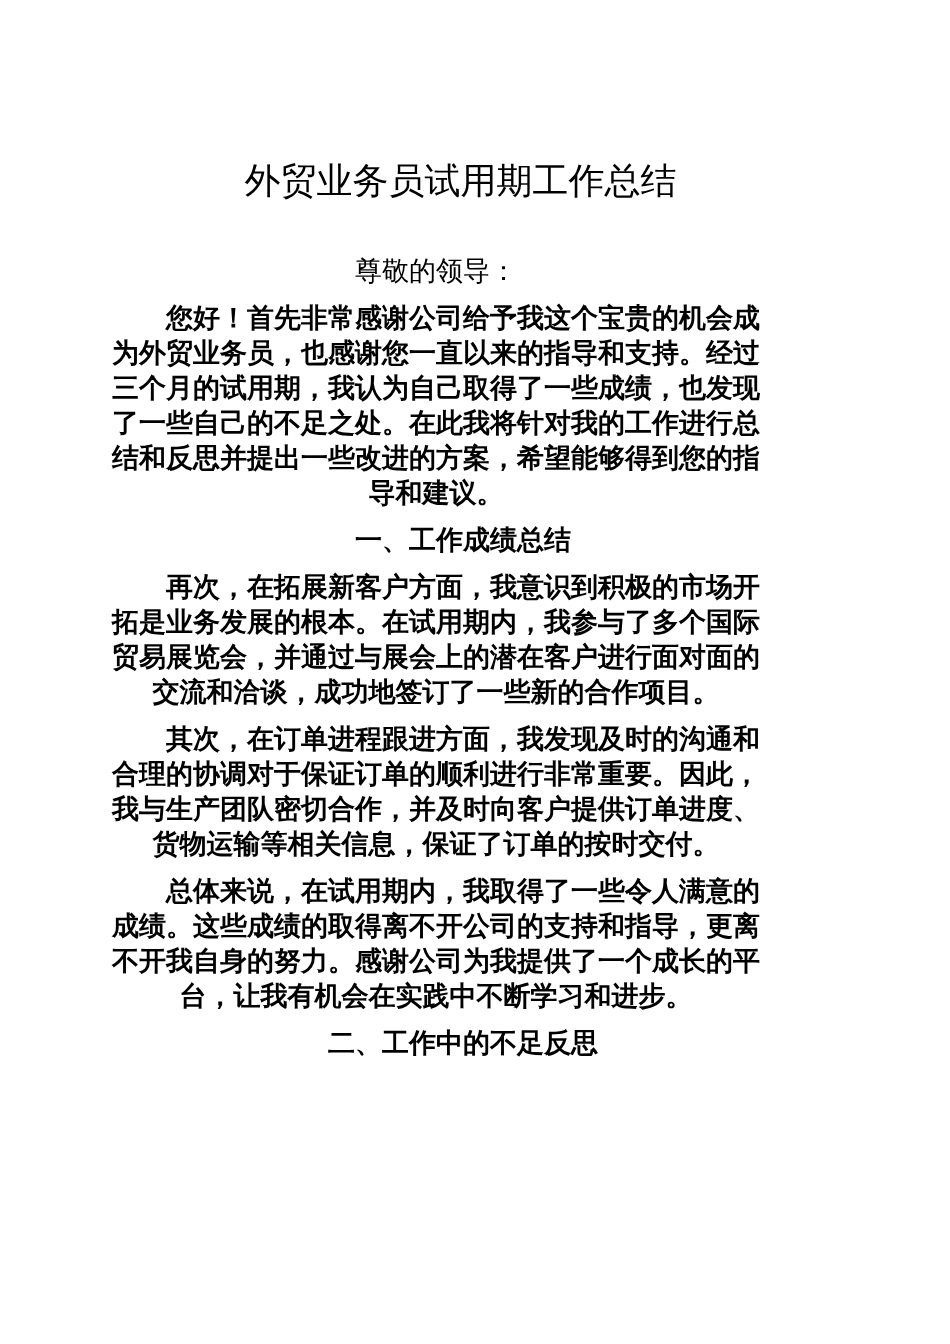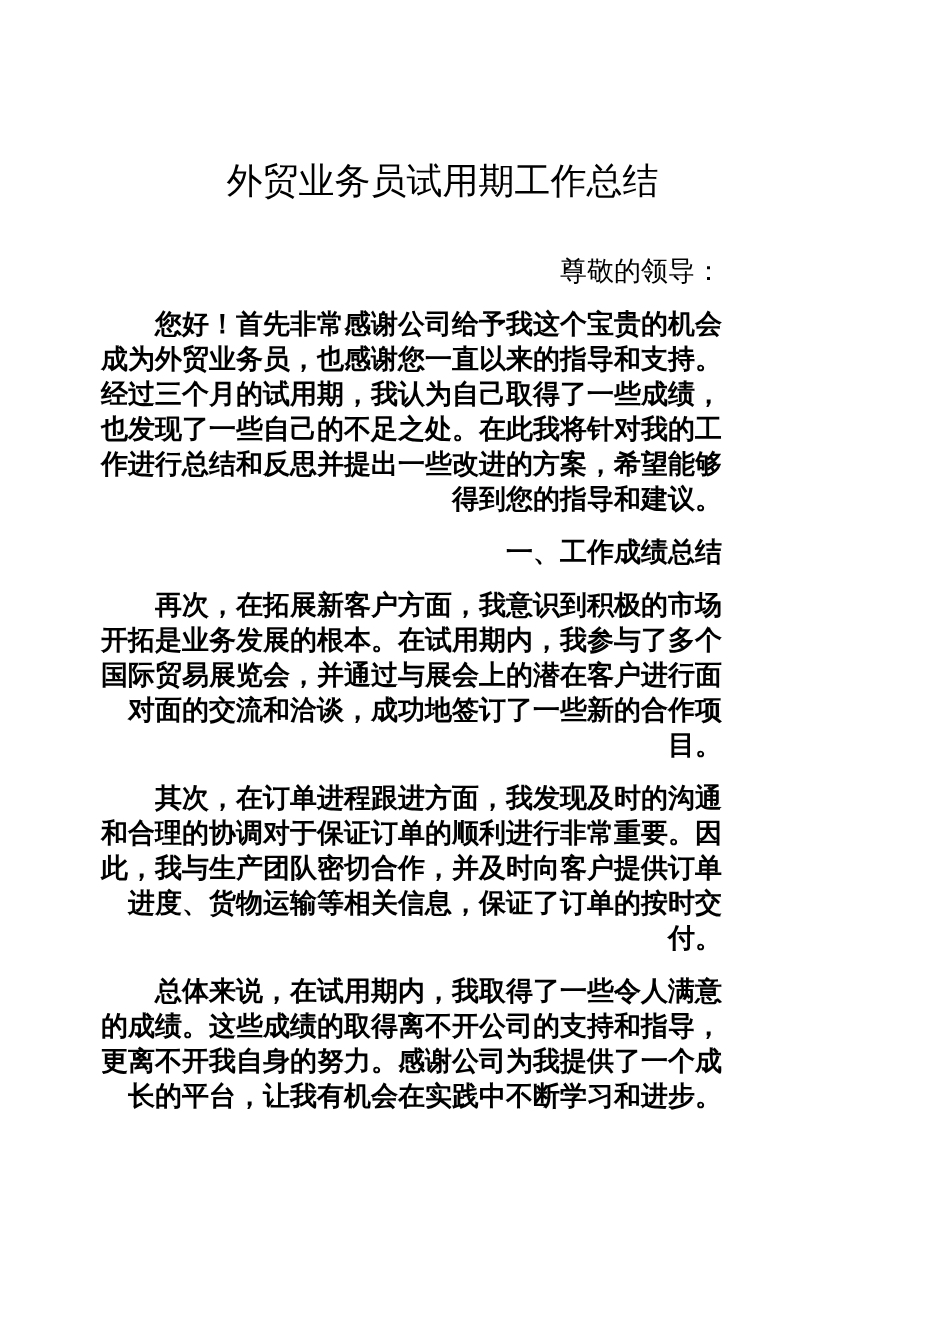--- a/index.html
+++ b/index.html
@@ -12,39 +12,39 @@
     background: #ffffff;
     font-family: "Liberation Sans", "DejaVu Sans", sans-serif;
     color: #000000;
     overflow: hidden;
   }
   .doc-page {
     box-sizing: border-box;
     width: 950px;
     height: 1344px;
     background: #ffffff;
-    padding: 159px 125px 0 60px;
+    padding: 159px 125px 0 96px;
   }
   .doc-title {
     margin: 0 0 52px 0;
     font-size: 36px;
     line-height: 43px;
     font-weight: 400;
     text-align: center;
     white-space: nowrap;
   }
   .doc-body {
     width: 680px;
   }
   .doc-body p {
-    margin: 18px;
+    margin: 12px;
     padding: 0;
     font-size: 27px;
     line-height: 35px;
-    text-align: right;
+    text-align: center;
     word-break: break-word;
     line-break: strict;
   }
   .doc-body p.indent {
     text-indent: 2em;
     font-weight: bold;
   }
 </style>
 </head>
 <body>
@@ -52,14 +52,15 @@
 <div class="doc-page">
   <h1 class="doc-title"><span>外贸业务员试用期工作总结</span></h1>
 
   <div class="doc-body">
     <p>尊敬的领导：</p>
     <p class="indent">您好！首先非常感谢公司给予我这个宝贵的机会成为外贸业务员，也感谢您一直以来的指导和支持。经过三个月的试用期，我认为自己取得了一些成绩，也发现了一些自己的不足之处。在此我将针对我的工作进行总结和反思并提出一些改进的方案，希望能够得到您的指导和建议。</p>
     <p class="indent">一、工作成绩总结</p>
     <p class="indent">再次，在拓展新客户方面，我意识到积极的市场开拓是业务发展的根本。在试用期内，我参与了多个国际贸易展览会，并通过与展会上的潜在客户进行面对面的交流和洽谈，成功地签订了一些新的合作项目。</p>
     <p class="indent">其次，在订单进程跟进方面，我发现及时的沟通和合理的协调对于保证订单的顺利进行非常重要。因此，我与生产团队密切合作，并及时向客户提供订单进度、货物运输等相关信息，保证了订单的按时交付。</p>
     <p class="indent">总体来说，在试用期内，我取得了一些令人满意的成绩。这些成绩的取得离不开公司的支持和指导，更离不开我自身的努力。感谢公司为我提供了一个成长的平台，让我有机会在实践中不断学习和进步。</p>
+    <p class="indent">二、工作中的不足反思</p>
   </div>
 </div>
 
 </body></html>

